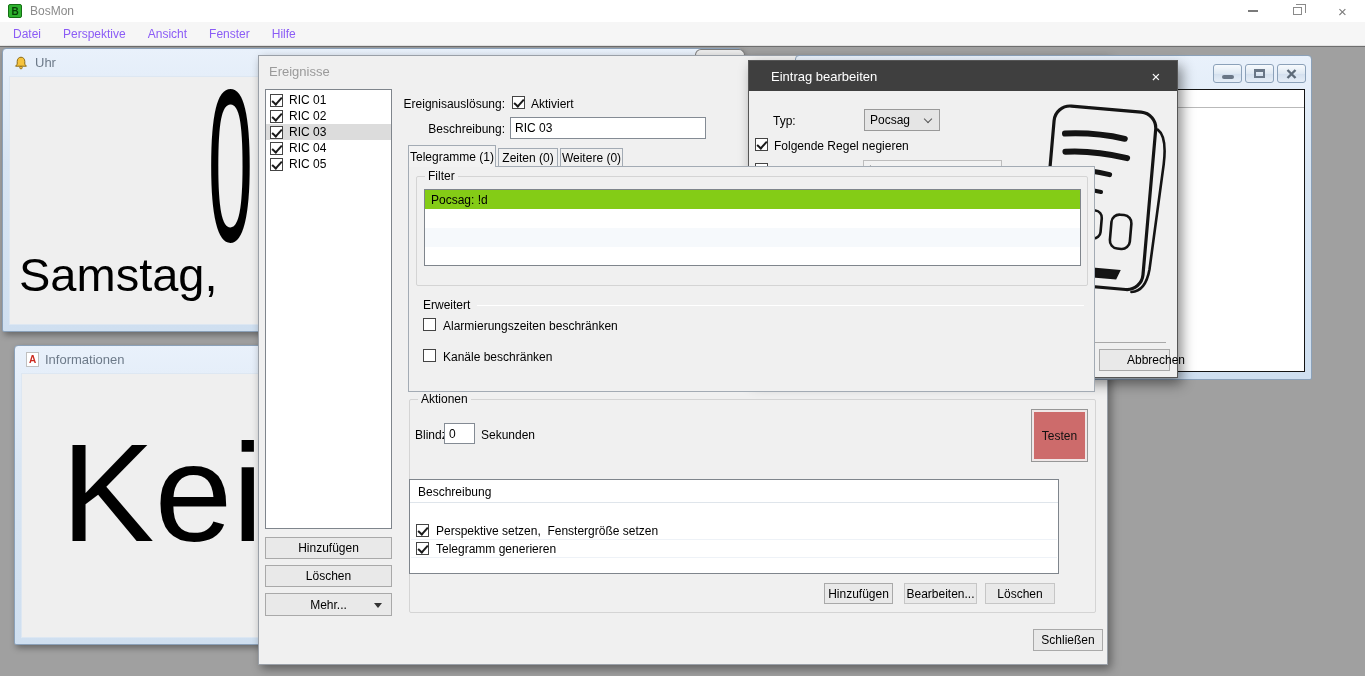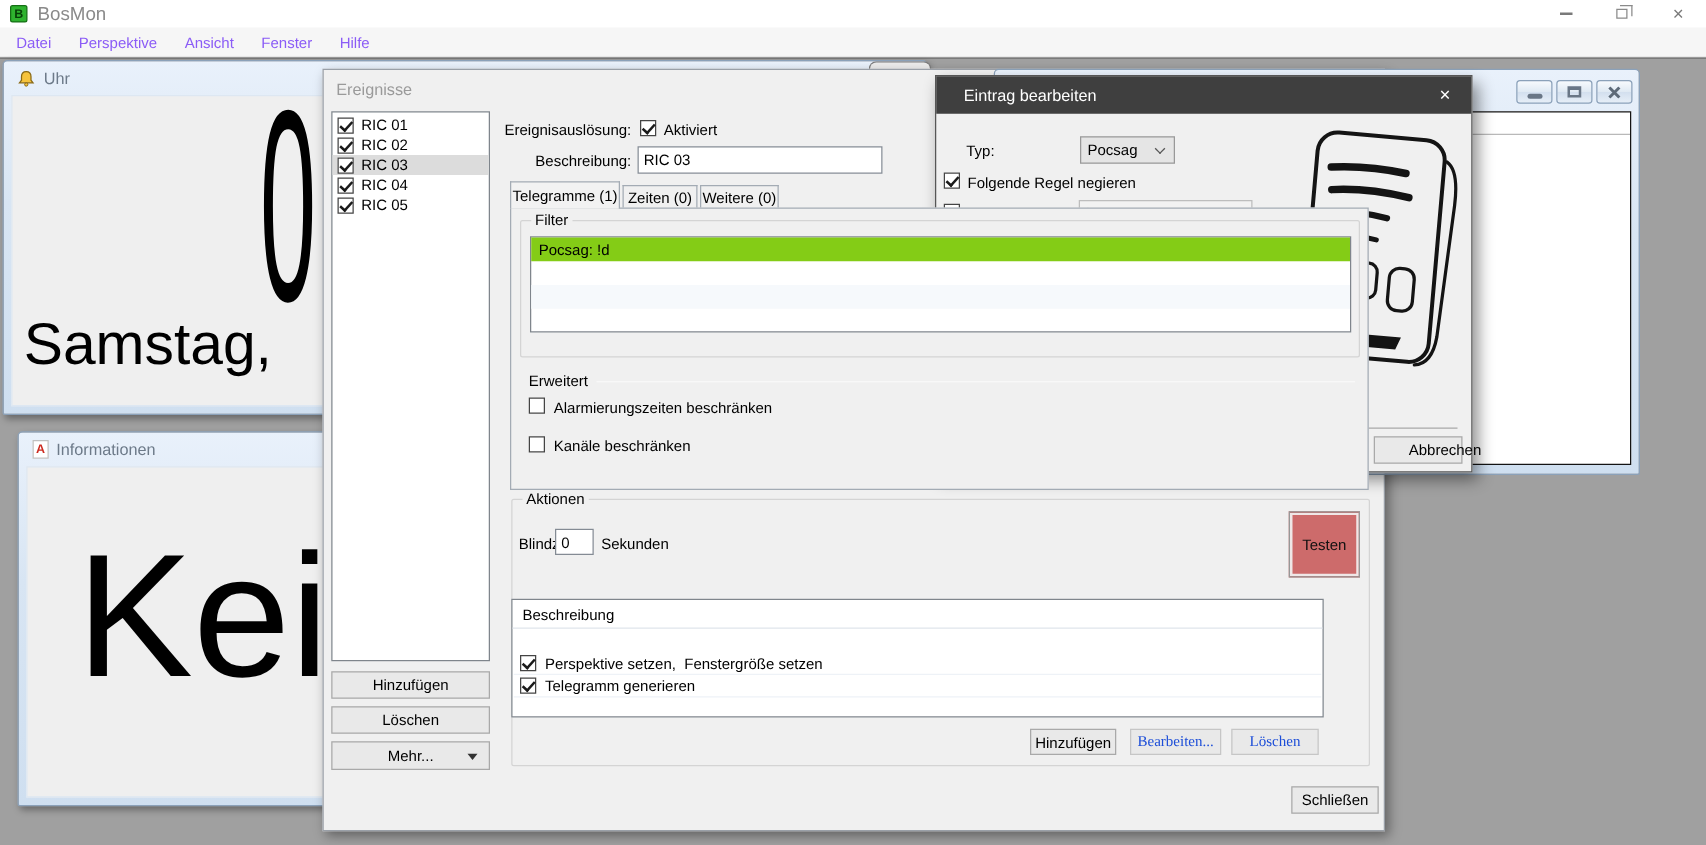--- a/index.html
+++ b/index.html
@@ -4,21 +4,21 @@
 <style>
   html,body{margin:0;padding:0;}
   *{box-sizing:border-box;}
   body{font-family:"Liberation Sans","DejaVu Sans",sans-serif;font-size:12px;color:#000;}
   #screen{position:relative;width:1365px;height:676px;overflow:hidden;background:#fff;}
 
   
   .titlebar{position:absolute;left:0;top:0;width:1365px;height:22px;background:#ffffff;display:flex;align-items:center;}
   .app-icon{width:14px;height:14px;margin:0 8px 0 8px;background:#2eb22e;border:1px solid #156f15;border-radius:2px;
             display:flex;align-items:center;justify-content:center;font-size:10px;font-weight:bold;color:#063f06;}
-  .app-title{color:#8a8a8a;font-size:15px;}
+  .app-title{color:#8a8a8a;font-size:12px;}
   .win-ctrls{position:absolute;right:0;top:0;height:22px;display:flex;}
   .wc{width:45px;height:22px;display:flex;align-items:center;justify-content:center;color:#7a7a7a;}
   .wc-min-bar{width:10px;height:1.5px;background:#7a7a7a;}
   .wc-restore{position:relative;width:9px;height:8px;border:1px solid #8a8a8a;background:#fff;}
   .wc-restore::before{content:"";position:absolute;left:2px;top:-4px;width:9px;height:8px;border:1px solid #8a8a8a;border-bottom:none;border-left:none;}
   .wc-close-glyph{font-size:15px;color:#7a7a7a;line-height:1;}
   .menubar{position:absolute;left:0;top:22px;width:1365px;height:24px;background:#f6f6f6;display:flex;align-items:center;border-bottom:1px solid #e3e3e3;}
   .menu-item{padding:4px 11px;color:#8b5cf6;}
   .menu-item:first-child{margin-left:2px;}
   .mdi{position:absolute;left:0;top:46px;width:1365px;height:630px;background:#a0a0a0;border-top:1px solid #6e6e6e;}
@@ -44,21 +44,21 @@
   .cap-min{width:12px;height:4px;background:#697686;border-radius:2px;margin-top:6px;}
   .cap-box{width:11px;height:9px;border:2px solid #697686;border-top-width:3px;background:transparent;}
   .right-content{position:absolute;left:13px;top:33px;right:6px;bottom:7px;background:#fff;border:1px solid #141414;}
   .right-content .hline{position:absolute;left:0;right:0;top:17px;height:1px;background:#b9b9b9;}
 
   
   .bg-frag{position:absolute;left:695px;top:49px;width:50px;height:14px;background:#ececec;border:1px solid #7c7c7c;border-bottom:none;border-radius:6px 6px 0 0;}
 
   
   .btn{position:absolute;background:#e9e9e9;border:1px solid #a9a9a9;display:flex;align-items:center;justify-content:center;color:#000;}
-  .btn.disabled{color:#1d4ed8;border-color:#c6c6c6;font-family:Liberation Serif, serif;}
+  .btn.disabled{color:#000000;border-color:#c6c6c6;}
   .list{position:absolute;background:#fff;border:1px solid #7f858c;}
   .tinput{position:absolute;background:#fff;border:1px solid #848b94;font:12px "Liberation Sans","DejaVu Sans",sans-serif;padding:0 4px;color:#000;}
   .tinput.dis{background:#f2f2f2;border-color:#bdbdbd;color:#9a9a9a;}
   .cb{position:absolute;width:13px;height:13px;background:#fff;border:1px solid #444;}
   .cb.checked::after{content:"";position:absolute;left:3px;top:0px;width:4px;height:8px;border:solid #1a1a1a;border-width:0 2px 2px 0;transform:rotate(42deg);}
   .lbl{position:absolute;white-space:pre;}
   .group{position:absolute;border:1px solid #d4d4d4;border-radius:2px;}
   .glabel{position:absolute;top:-8px;left:8px;background:#f0f0f0;padding:0 3px;}
   .combo{position:absolute;background:#e5e5e5;border:1px solid #999;display:flex;align-items:center;padding:0 5px;}
   .chev{position:absolute;right:8px;top:6px;width:6px;height:6px;border-right:1.4px solid #555;border-bottom:1.4px solid #555;transform:rotate(45deg);}

